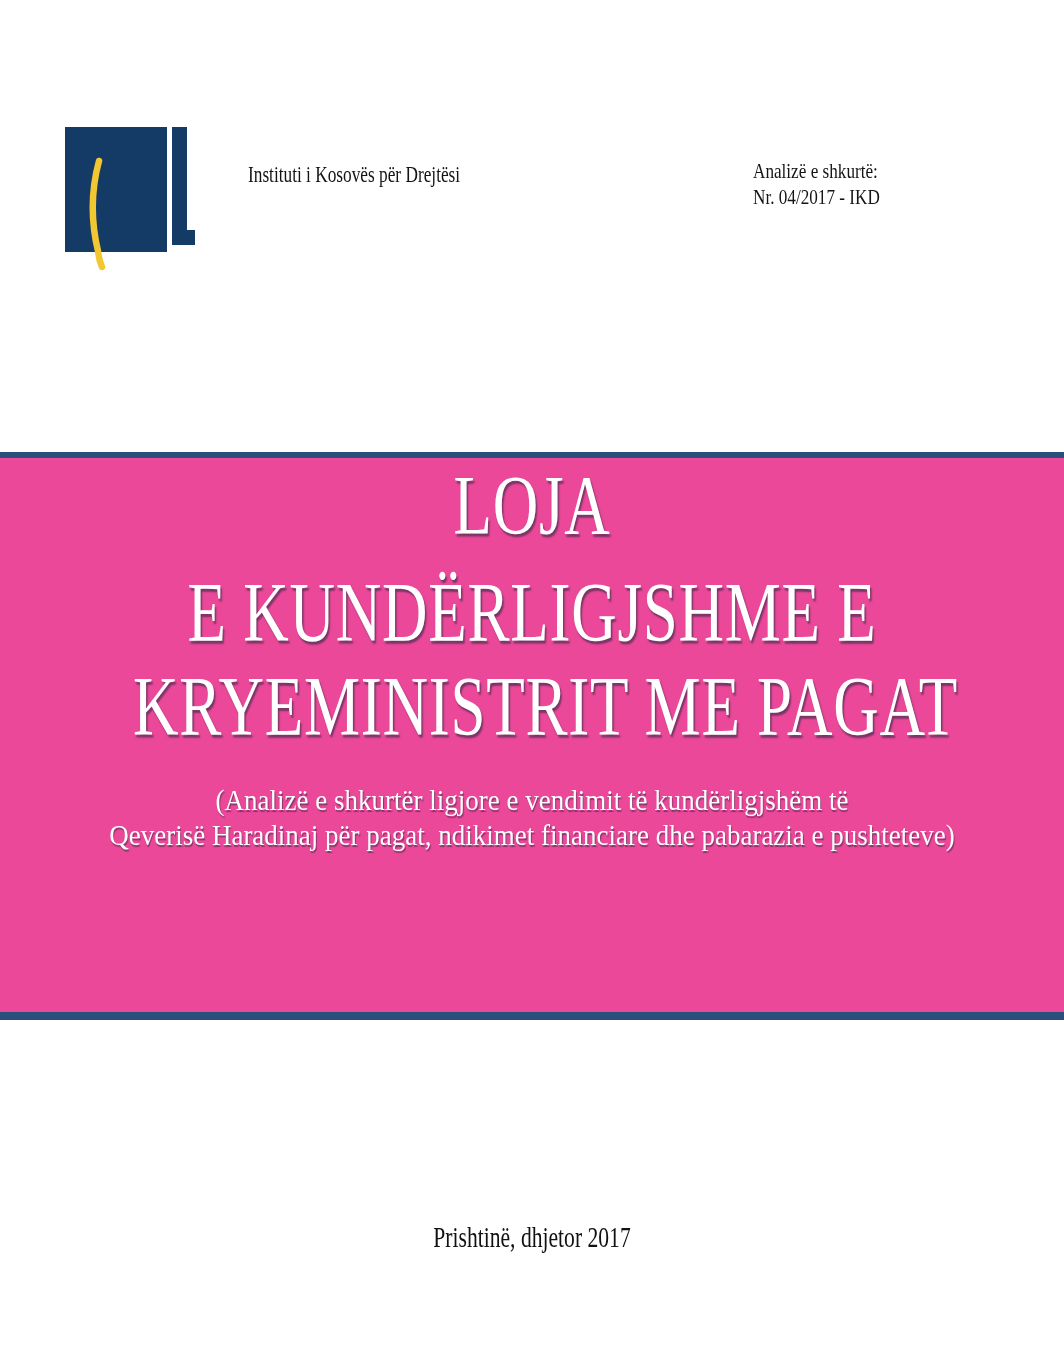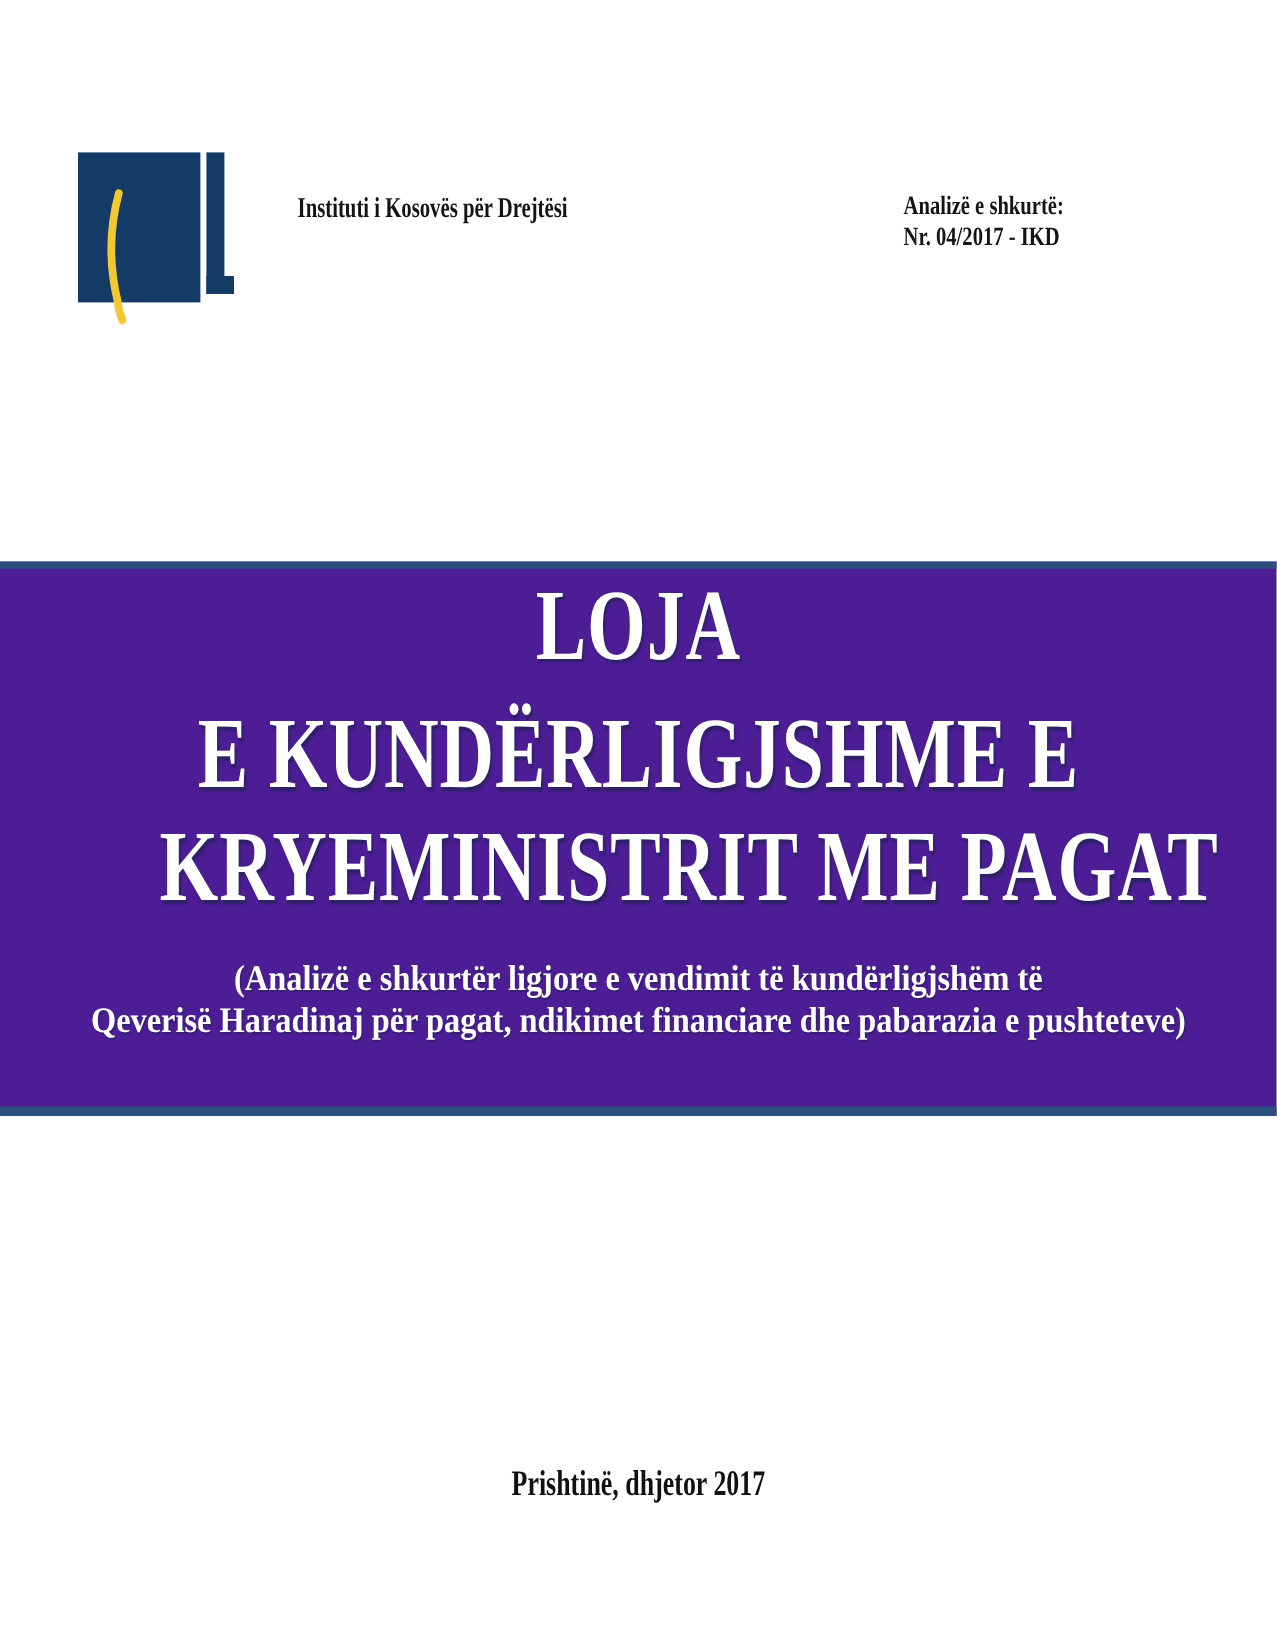--- a/index.html
+++ b/index.html
@@ -7,21 +7,21 @@
     padding: 0;
     background: #ffffff;
   }
   .page {
     position: relative;
     width: 1064px;
     height: 1367px;
     background: #ffffff;
     overflow: hidden;
     font-family: "Liberation Serif", "DejaVu Serif", serif;
-    font-weight: bold;
+    font-weight: normal;
   }
 
   
   .logo {
     position: absolute;
     left: 62px;
     top: 125px;
     width: 136px;
     height: 148px;
   }
@@ -45,25 +45,25 @@
     color: #141414;
     white-space: nowrap;
     transform: scaleX(0.78);
     transform-origin: 0 0;
   }
 
   
   .banner {
     position: absolute;
     left: 0;
-    top: 468px;
+    top: 452px;
     width: 100%;
-    height: 462px;
+    height: 568px;
     box-sizing: border-box;
-    background: #4c1d95;
+    background: #ec4899;
     border-top: 6px solid #2A4F7C;
     border-bottom: 8px solid #2A4F7C;
   }
   .title-line {
     position: absolute;
     left: 0;
     width: 100%;
     text-align: center;
     color: #ffffff;
     font-size: 84px;

